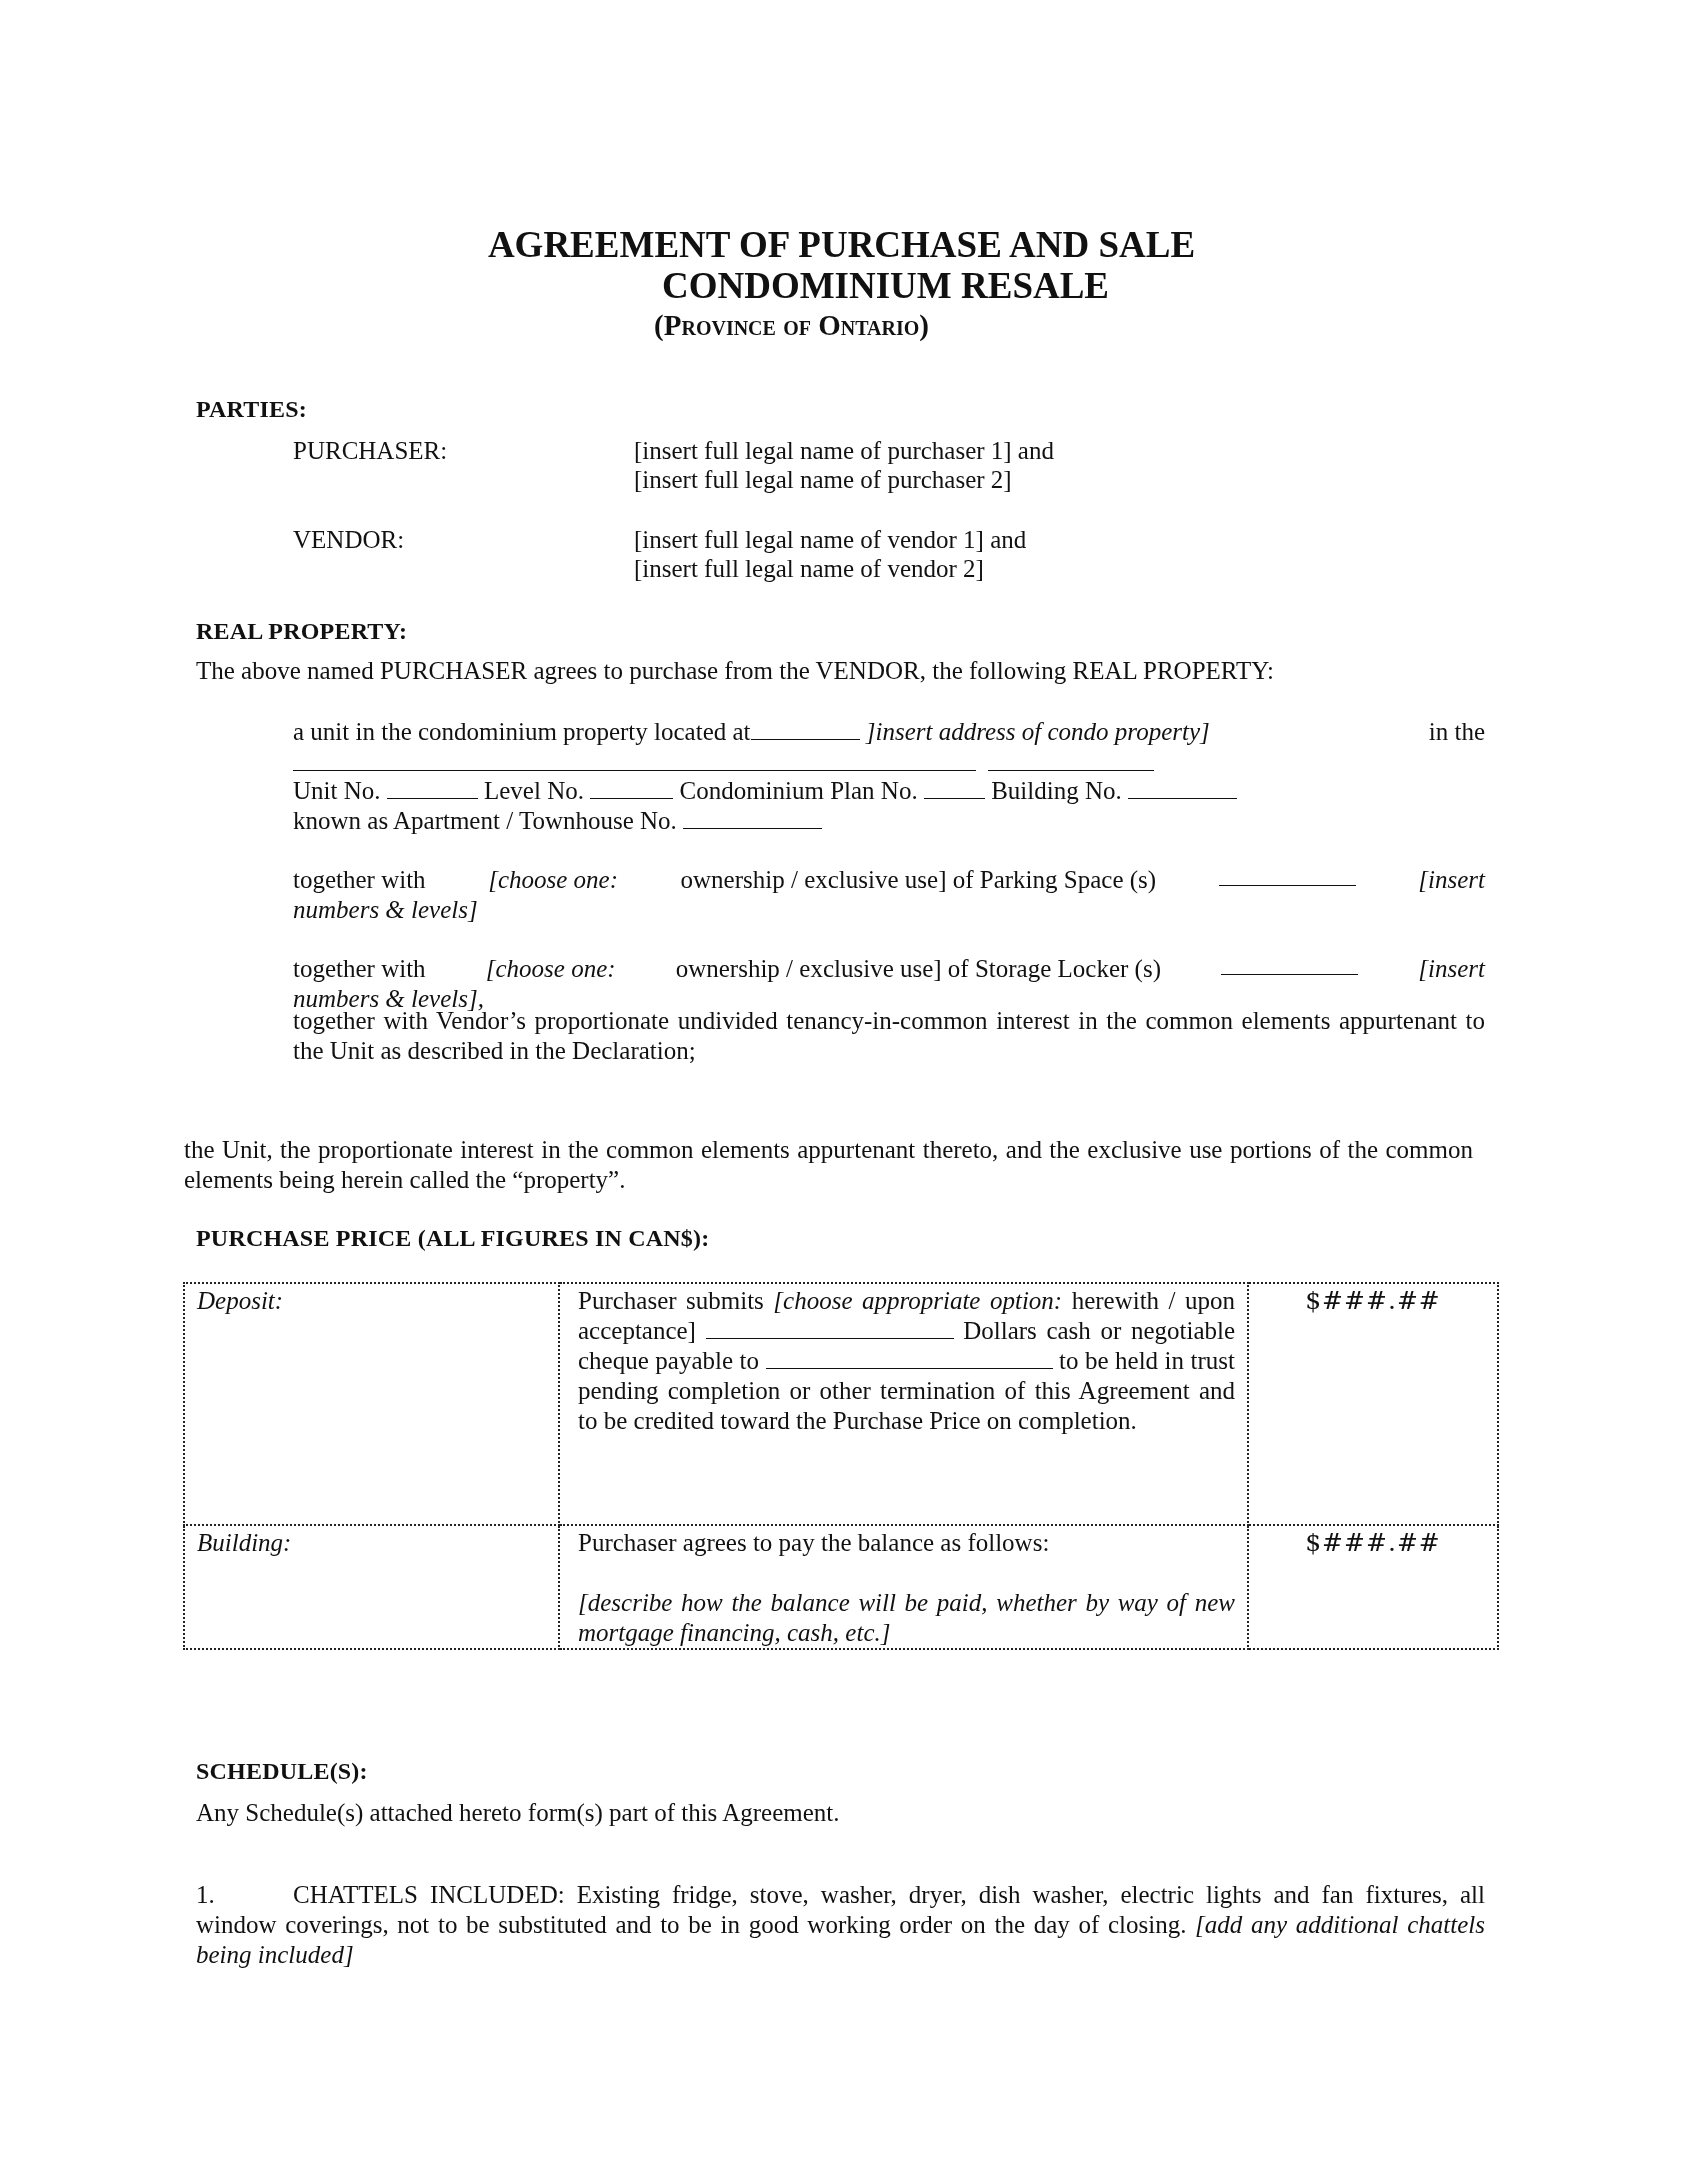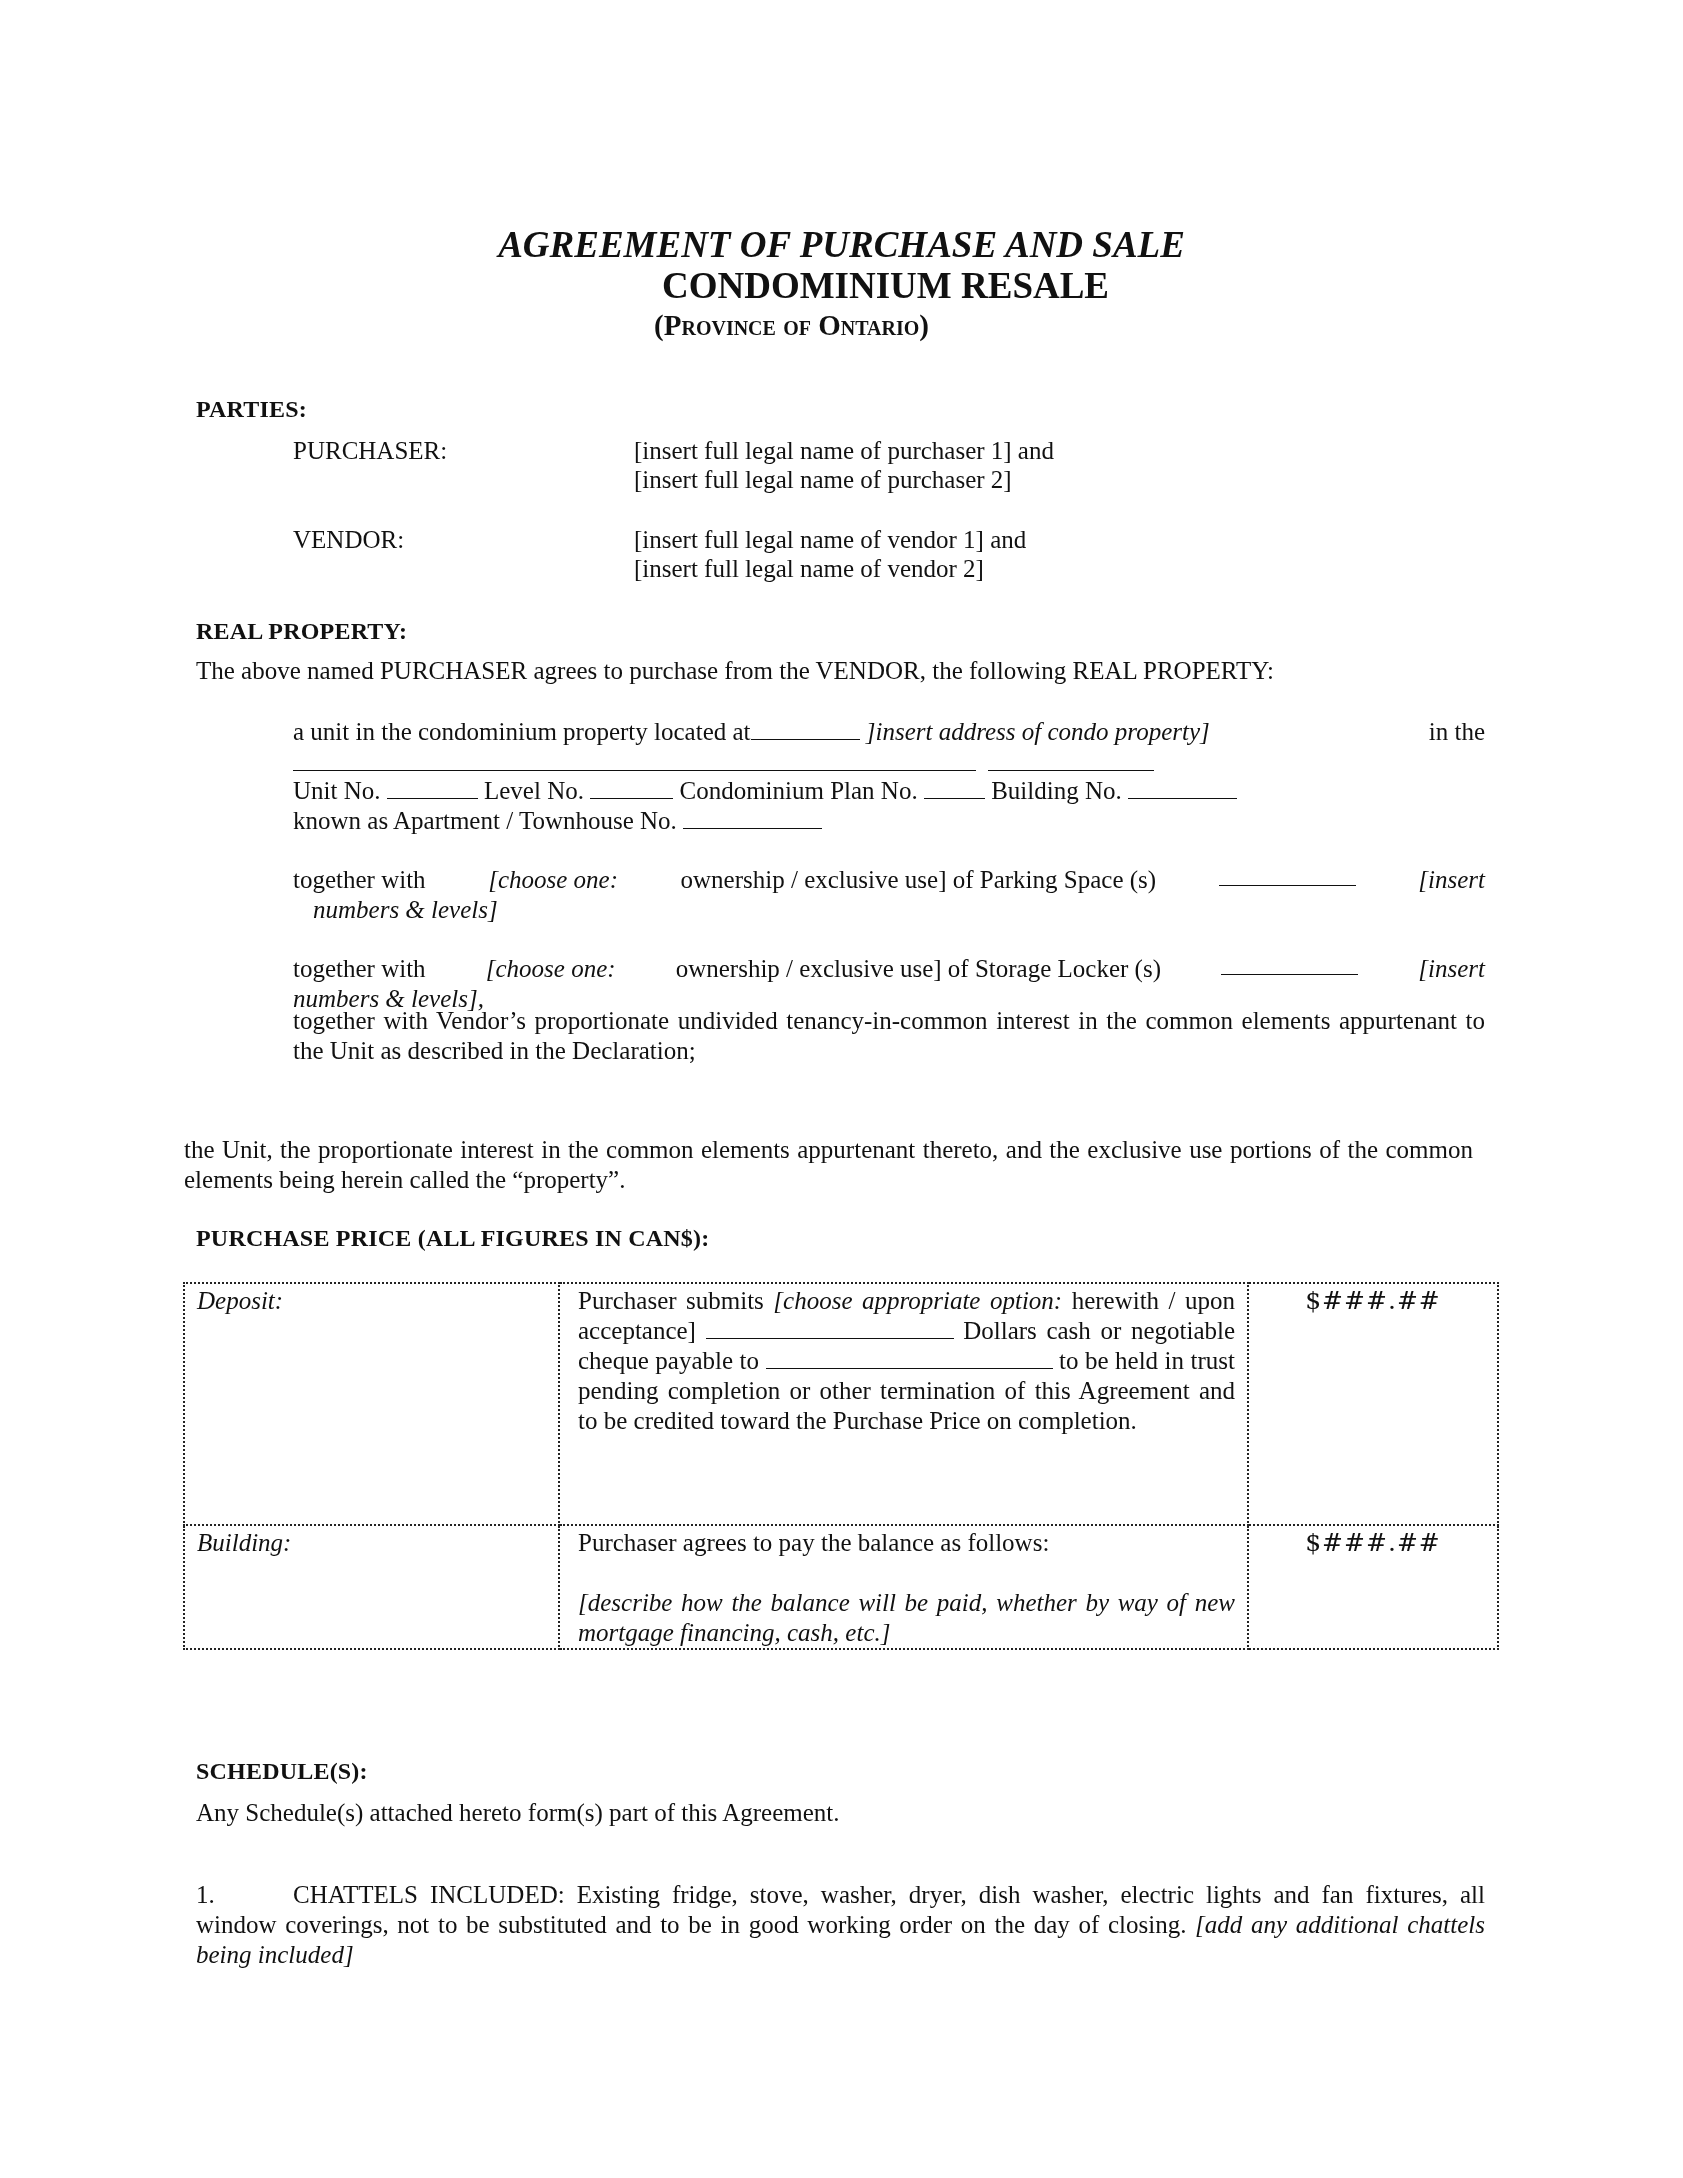--- a/index.html
+++ b/index.html
@@ -43,21 +43,21 @@
   .price-table td.c3 { width: 224px; text-align: center; }
   .money { font-family: "DejaVu Serif", serif; font-size: 23px; letter-spacing: 1px; }
   tr.r1 td { height: 57px; }
   tr.r2 td { height: 238px; }
   tr.r3 td { height: 115px; }
   .note { display: block; margin-top: 30px; font-style: italic; }
 </style>
 </head>
 <body>
 
-<div class="abs title" style="top:224px;font-style:italic;">AGREEMENT OF PURCHASE AND SALE</div>
+<div class="abs title" style="top:224px;">AGREEMENT OF PURCHASE AND SALE</div>
 <div class="abs title" style="top:265px;padding-left:44px;">CONDOMINIUM RESALE</div>
 <div class="abs subtitle" style="top:309px;">(Province of Ontario)</div>
 
 <div class="abs heading" style="left:196px; top:396px;">PARTIES:</div>
 <div class="abs line" style="left:293px; top:436px;">PURCHASER:</div>
 <div class="abs line" style="left:634px; top:436px;">[insert full legal name of purchaser 1] and</div>
 <div class="abs line" style="left:634px; top:465px;">[insert full legal name of purchaser 2]</div>
 <div class="abs line" style="left:293px; top:525px;">VENDOR:</div>
 <div class="abs line" style="left:634px; top:525px;">[insert full legal name of vendor 1] and</div>
 <div class="abs line" style="left:634px; top:554px;">[insert full legal name of vendor 2]</div>
@@ -88,21 +88,21 @@
   <span class="blank" style="width:139px;"></span>
 </div>
 
 <div class="abs line" style="left:293px; top:865px; width:1192px; display:flex; justify-content:space-between;">
   <span>together with</span>
   <i>[choose one:</i>
   <span>ownership / exclusive use] of Parking Space (s)</span>
   <span class="blank" style="width:137px;"></span>
   <i>[insert</i>
 </div>
-<div class="abs line" style="left:293px; top:895px;margin-left:20px;"><i>numbers &amp; levels]</i></div>
+<div class="abs line" style="left:293px; top:895px;"><i>numbers &amp; levels]</i></div>
 
 <div class="abs line" style="left:293px; top:954px; width:1192px; display:flex; justify-content:space-between;">
   <span>together with</span>
   <i>[choose one:</i>
   <span>ownership / exclusive use] of Storage Locker (s)</span>
   <span class="blank" style="width:137px;"></span>
   <i>[insert</i>
 </div>
 <div class="abs line" style="left:293px; top:984px;"><i>numbers &amp; levels],</i></div>
 

